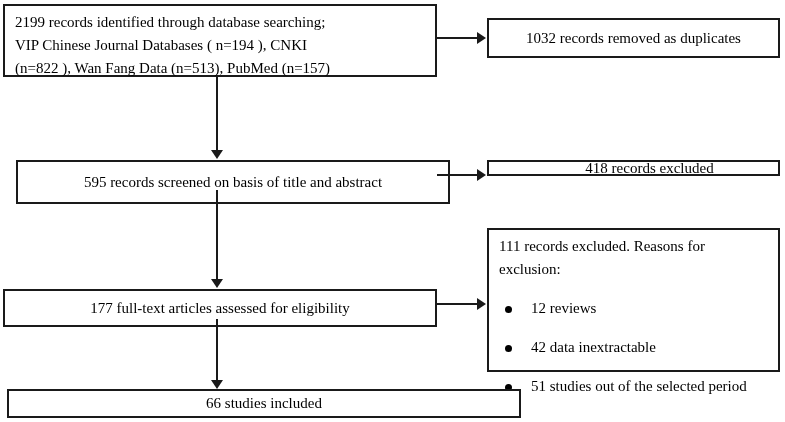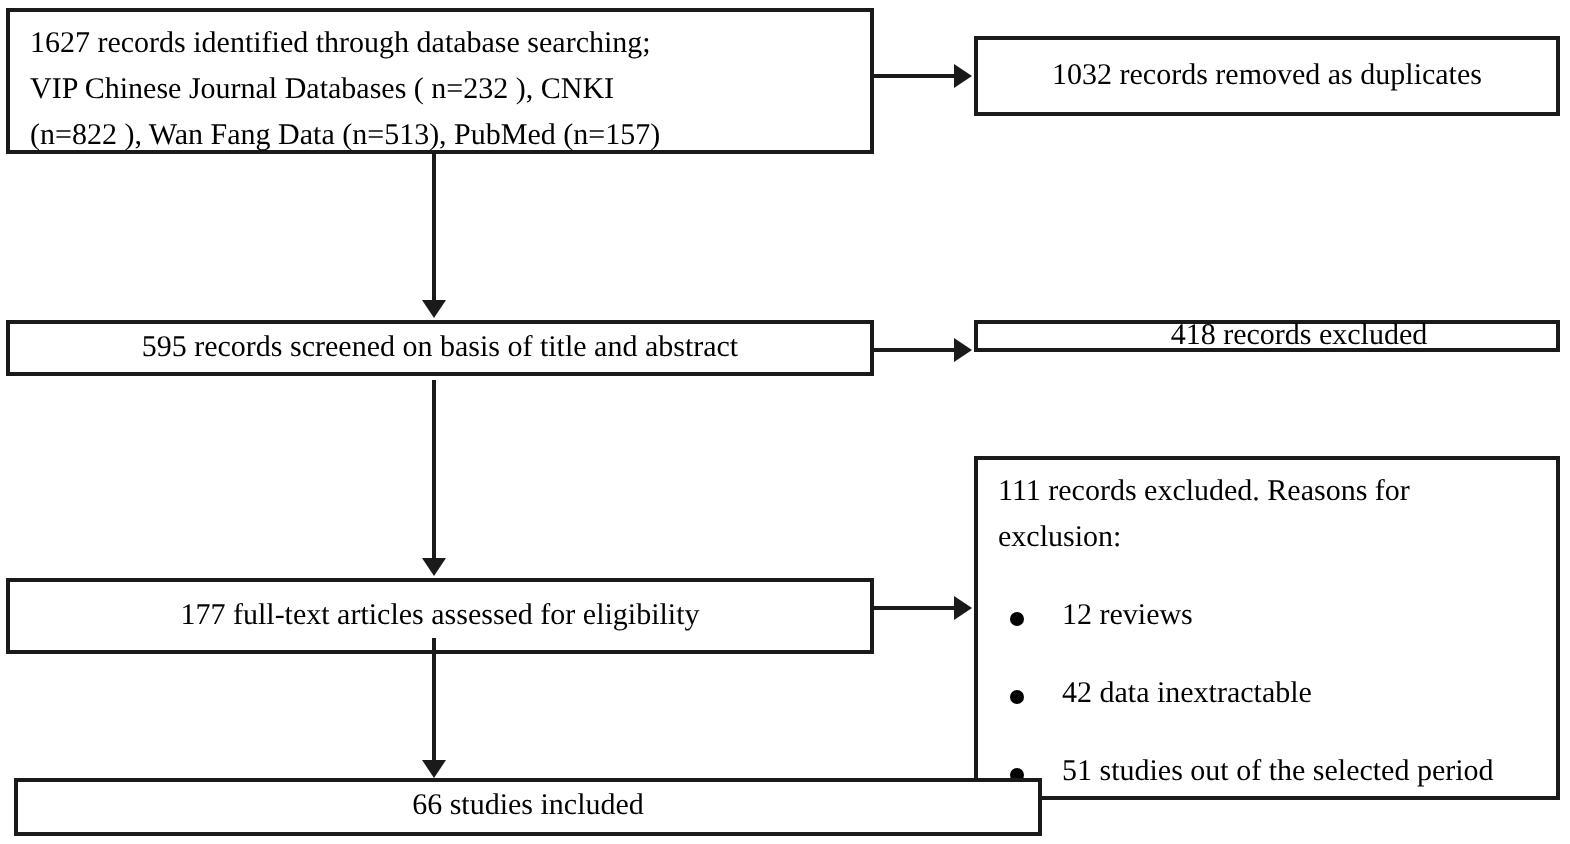--- a/index.html
+++ b/index.html
@@ -90,57 +90,57 @@
     border-radius: 50%;
     background: #000000;
   }
 </style>
 </head>
 <body>
 
 <div id="diagram">
 
   <div class="box box-left" style="left:3px; top:4px; width:434px; height:73px;">
-    <div>1627 records identified through database searching;</div>
-    <div>VIP Chinese Journal Databases ( n=232 ), CNKI</div>
+    <div>2199 records identified through database searching;</div>
+    <div>VIP Chinese Journal Databases ( n=194 ), CNKI</div>
     <div>(n=822 ), Wan Fang Data (n=513), PubMed (n=157)</div>
   </div>
 
   <div class="line-h" style="left:437px; top:37px; width:42px;"></div>
   <div class="arrow-right" style="left:477px; top:32px;"></div>
 
   <div class="box box-center box-center-pad" style="left:487px; top:18px; width:293px; height:40px;">
     <span>1032 records removed as duplicates</span>
   </div>
 
   <div class="line-v" style="left:216px; top:77px; width:2px; height:74px;"></div>
   <div class="arrow-down" style="left:211px; top:150px;"></div>
 
-  <div class="box box-center box-center-pad" style="left:3px; top:160px; width:434px; height:28px;">
+  <div class="box box-center box-center-pad" style="left:16px; top:160px; width:434px; height:44px;">
     <span>595 records screened on basis of title and abstract</span>
   </div>
 
   <div class="line-h" style="left:437px; top:174px; width:42px;"></div>
   <div class="arrow-right" style="left:477px; top:169px;"></div>
 
   <div class="box box-center box-center-pad" style="left:487px; top:160px; width:293px; height:16px;padding-left:40px;">
     <span>418 records excluded</span>
   </div>
 
   <div class="line-v" style="left:216px; top:190px; width:2px; height:90px;"></div>
   <div class="arrow-down" style="left:211px; top:279px;"></div>
 
   <div class="box box-center box-center-pad" style="left:3px; top:289px; width:434px; height:38px;">
     <span>177 full-text articles assessed for eligibility</span>
   </div>
 
   <div class="line-h" style="left:437px; top:303px; width:42px;"></div>
   <div class="arrow-right" style="left:477px; top:298px;"></div>
 
-  <div class="box box-left" style="left:487px; top:228px; width:293px; height:172px;">
+  <div class="box box-left" style="left:487px; top:228px; width:293px; height:144px;">
     <div>111 records excluded. Reasons for</div>
     <div>exclusion:</div>
     <ul class="excl-list">
       <li>
         <span class="excl-bullet"></span>
         <span>12 reviews</span>
       </li>
       <li>
         <span class="excl-bullet"></span>
         <span>42 data inextractable</span>

